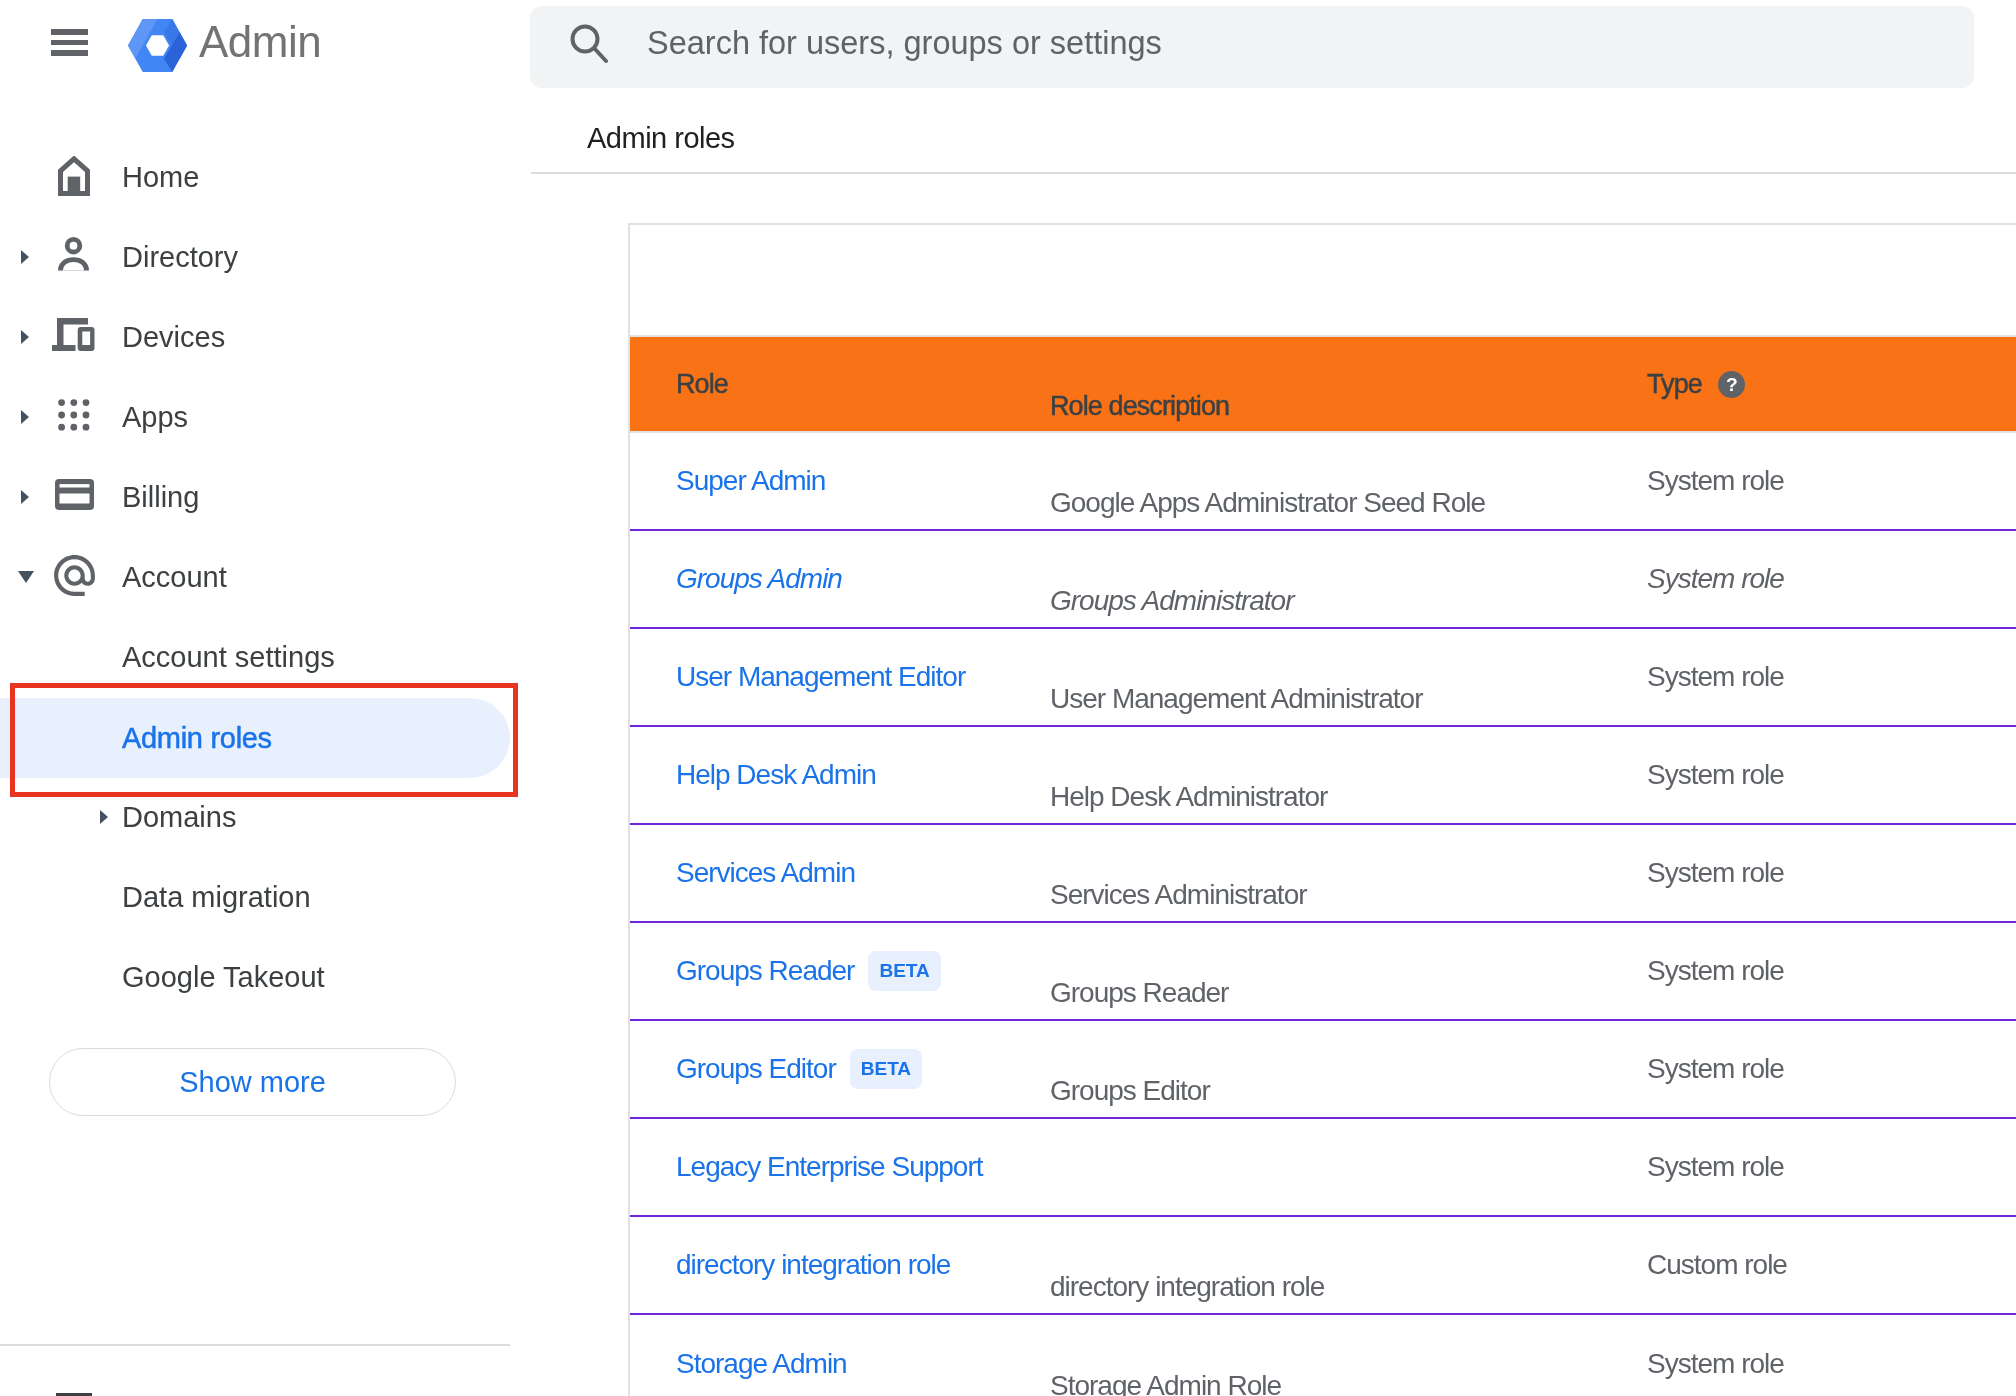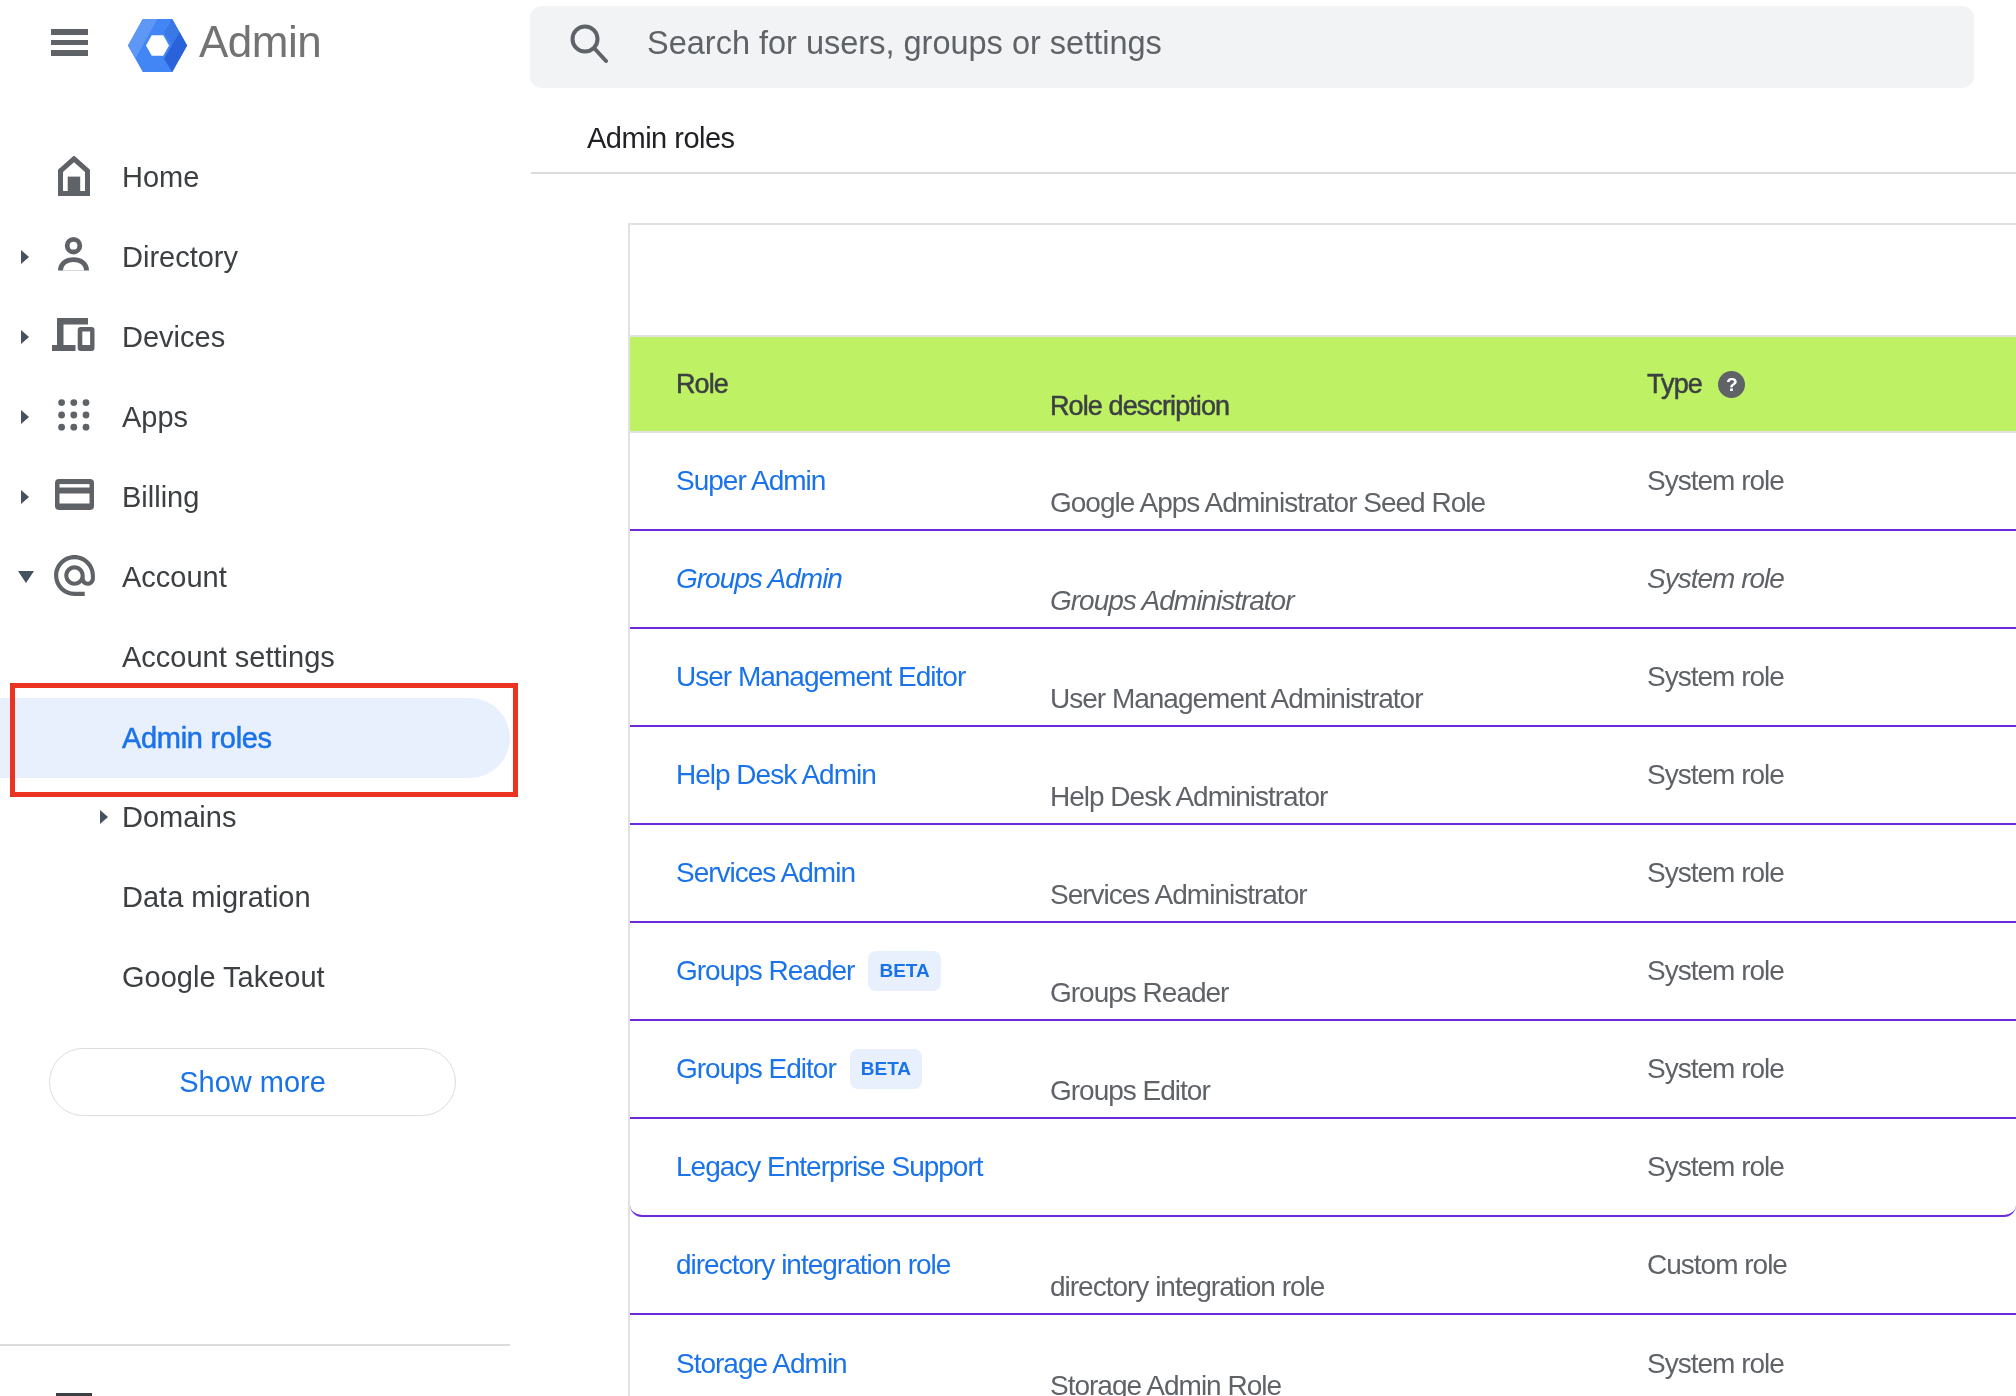--- a/index.html
+++ b/index.html
@@ -36,21 +36,21 @@
   #botdivider { left:0; top:1344px; width:510px; height:2px; background:#dcdcdc; }
   #botstub { left:56px; top:1393px; width:36px; height:3px; background:#3c4043; }
 
   
   #card { left:628px; top:223px; width:1388px; height:1173px; background:#fff;
      border-top:2px solid #dfe1e3; border-left:2px solid #dfe1e3; }
   #cardhead { position:absolute; left:0; top:0; width:100%; height:110px; display:flex; align-items:center; }
   #roles-title { position:absolute; left:46px; font-size:31px; font-weight:bold; color:#202124; }
   #create-link { position:absolute; left:206px; font-size:30px; color:#1a73e8; }
 
-  #thead { position:absolute; left:0; top:110px; width:100%; height:98px; background:#bef264;
+  #thead { position:absolute; left:0; top:110px; width:100%; height:98px; background:#f97316;
      border-top:2px solid #e2e2e2; border-bottom:2px solid #e2e2e2;
      font-size:27px; letter-spacing:-0.9px; color:#3c4043; font-weight:400; -webkit-text-stroke:0.5px #3c4043; }
   .hc { position:absolute; top:0; height:100%; display:flex; align-items:center; }
 
   .row { position:absolute; left:0; width:100%; height:98px; border-bottom:2px solid #6d28d9; font-size:28px; letter-spacing:-1px; }
   .rc { position:absolute; top:0; height:100%; display:flex; align-items:center; }
   .c1 { left:46px; }
   .c2 { left:420px; color:#5f6368;margin-top:22px; }
   .c3 { left:1017px; color:#5f6368; }
   .link { color:#1a73e8; }
@@ -212,21 +212,21 @@
     <span class="rc c3">System role</span>
   </div>
   <div class="row" style="top:796px;">
     <span class="rc c1">
         <span class="link">Groups Editor</span>
         <span class="beta">BETA</span>
       </span>
     <span class="rc c2">Groups Editor</span>
     <span class="rc c3">System role</span>
   </div>
-  <div class="row" style="top:894px;border-radius:12px;">
+  <div class="row" style="top:894px;">
     <span class="rc c1 link">Legacy Enterprise Support</span>
     <span class="rc c3">System role</span>
   </div>
   <div class="row" style="top:992px;">
     <span class="rc c1 link">directory integration role</span>
     <span class="rc c2">directory integration role</span>
     <span class="rc c3">Custom role</span>
   </div>
   <div class="row" style="top:1090px; border-bottom:none;">
     <span class="rc c1 link">Storage Admin</span>

